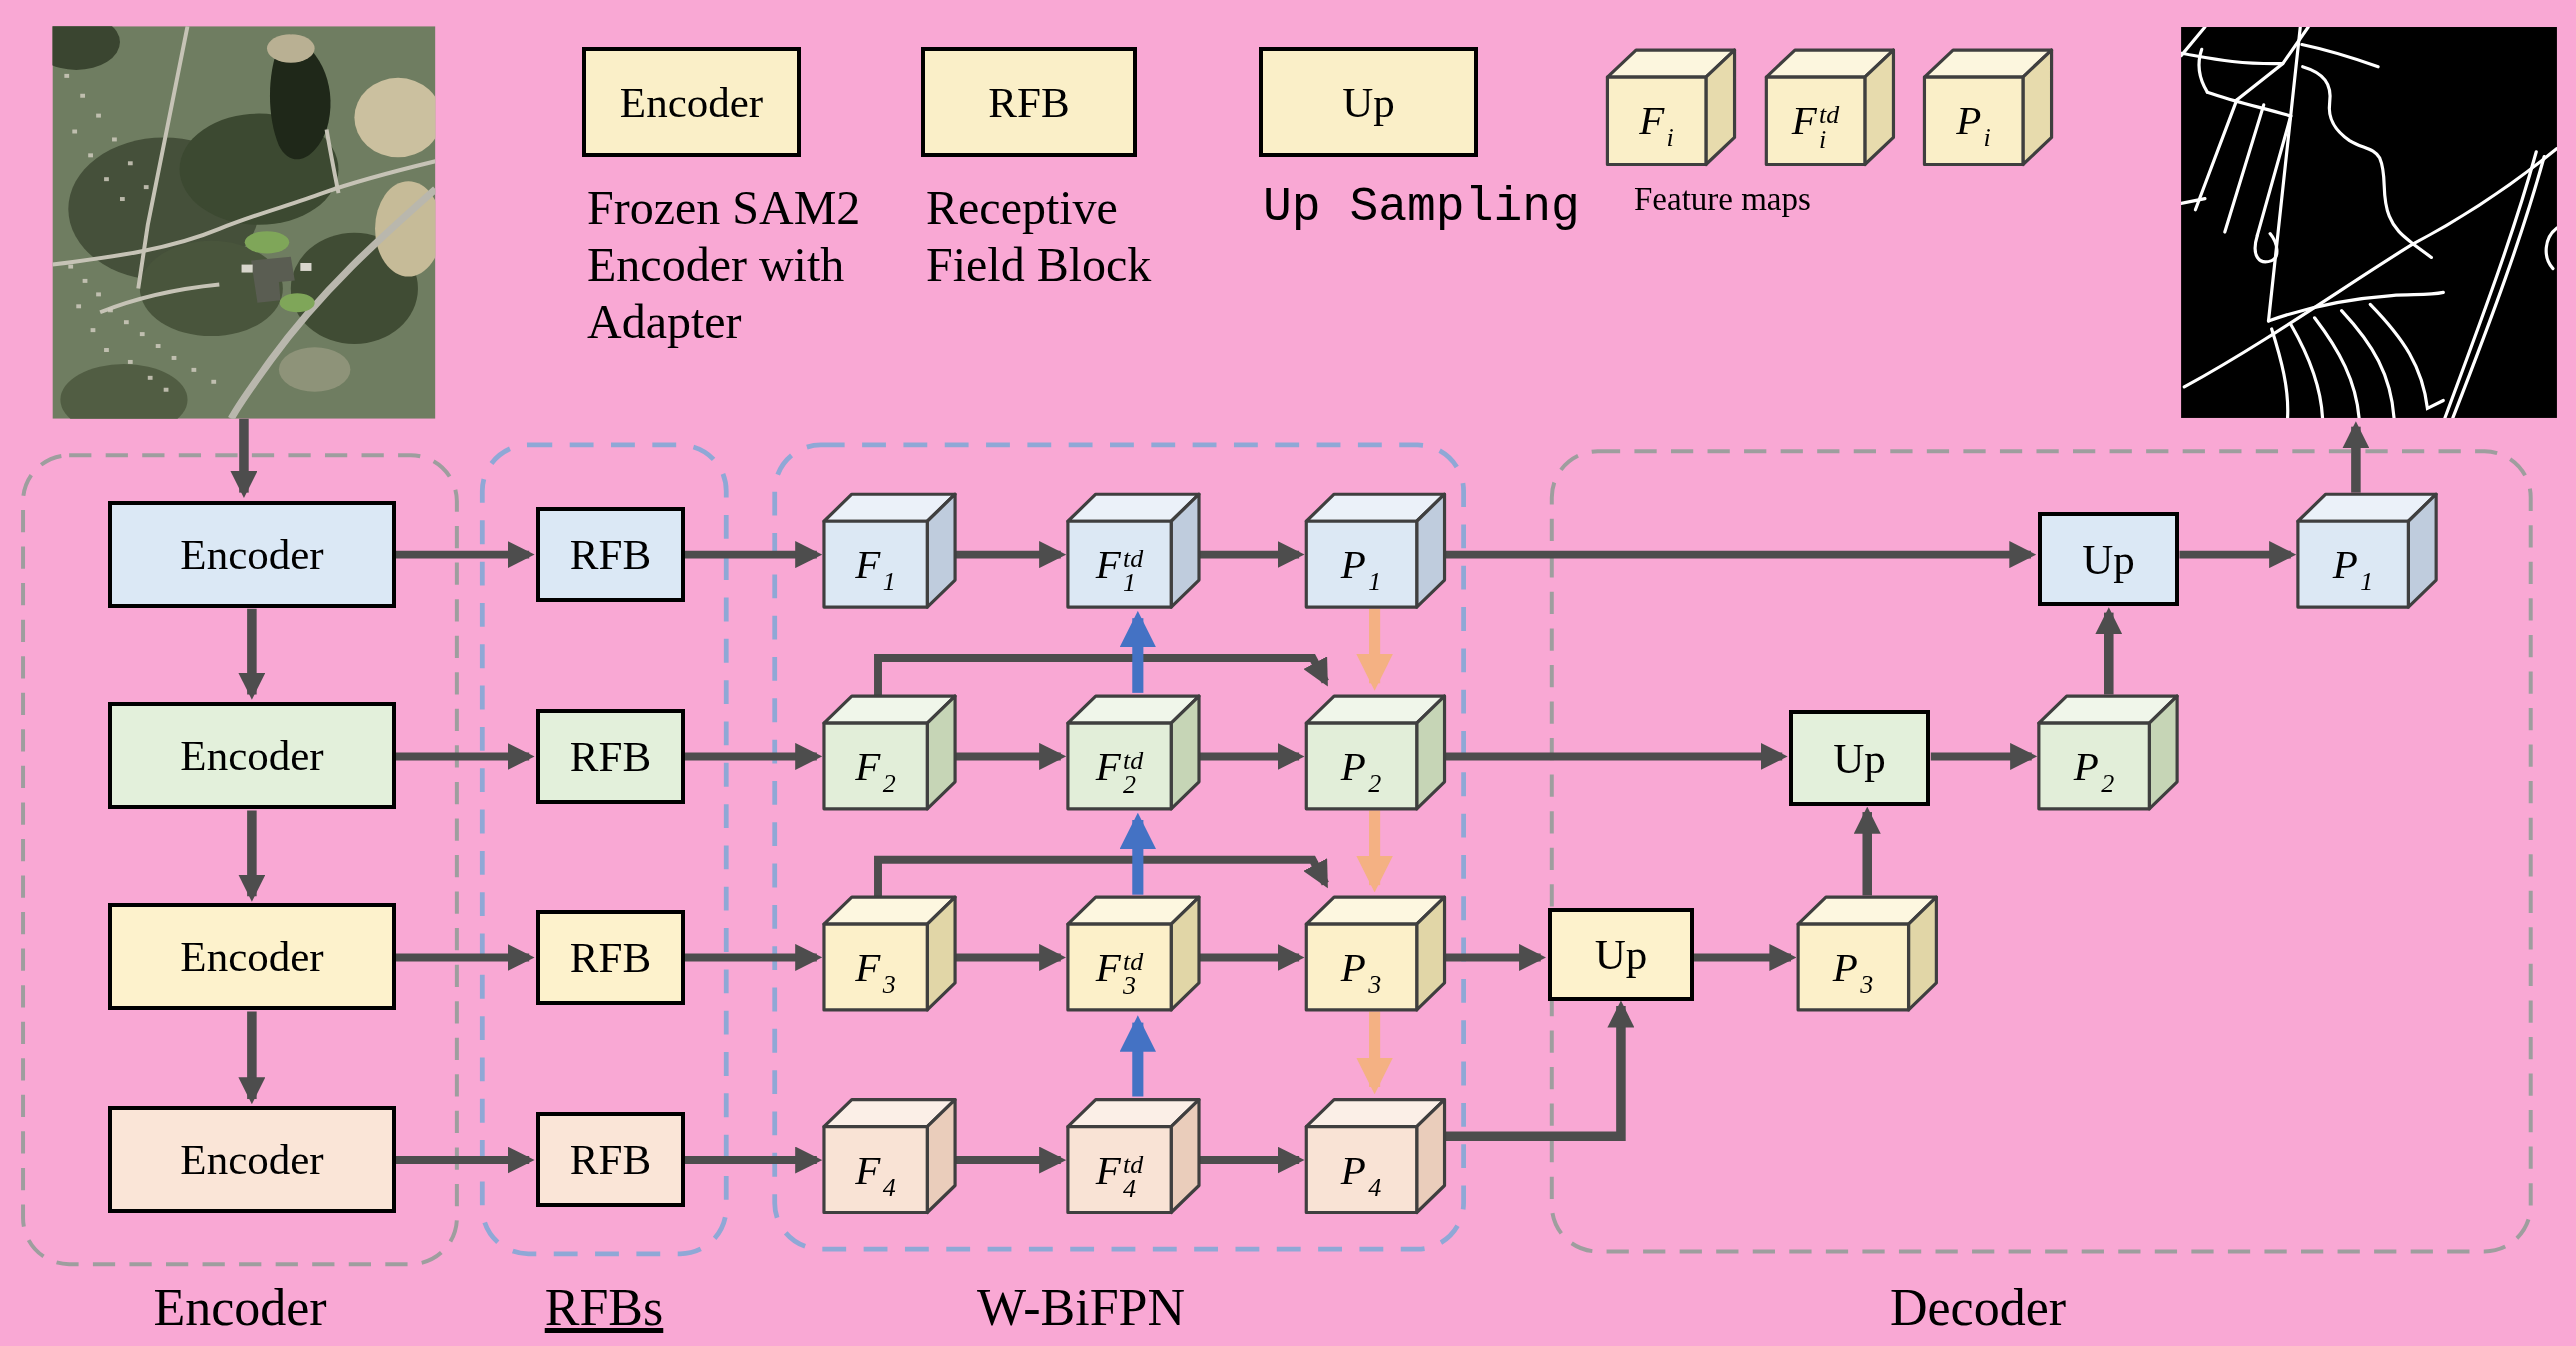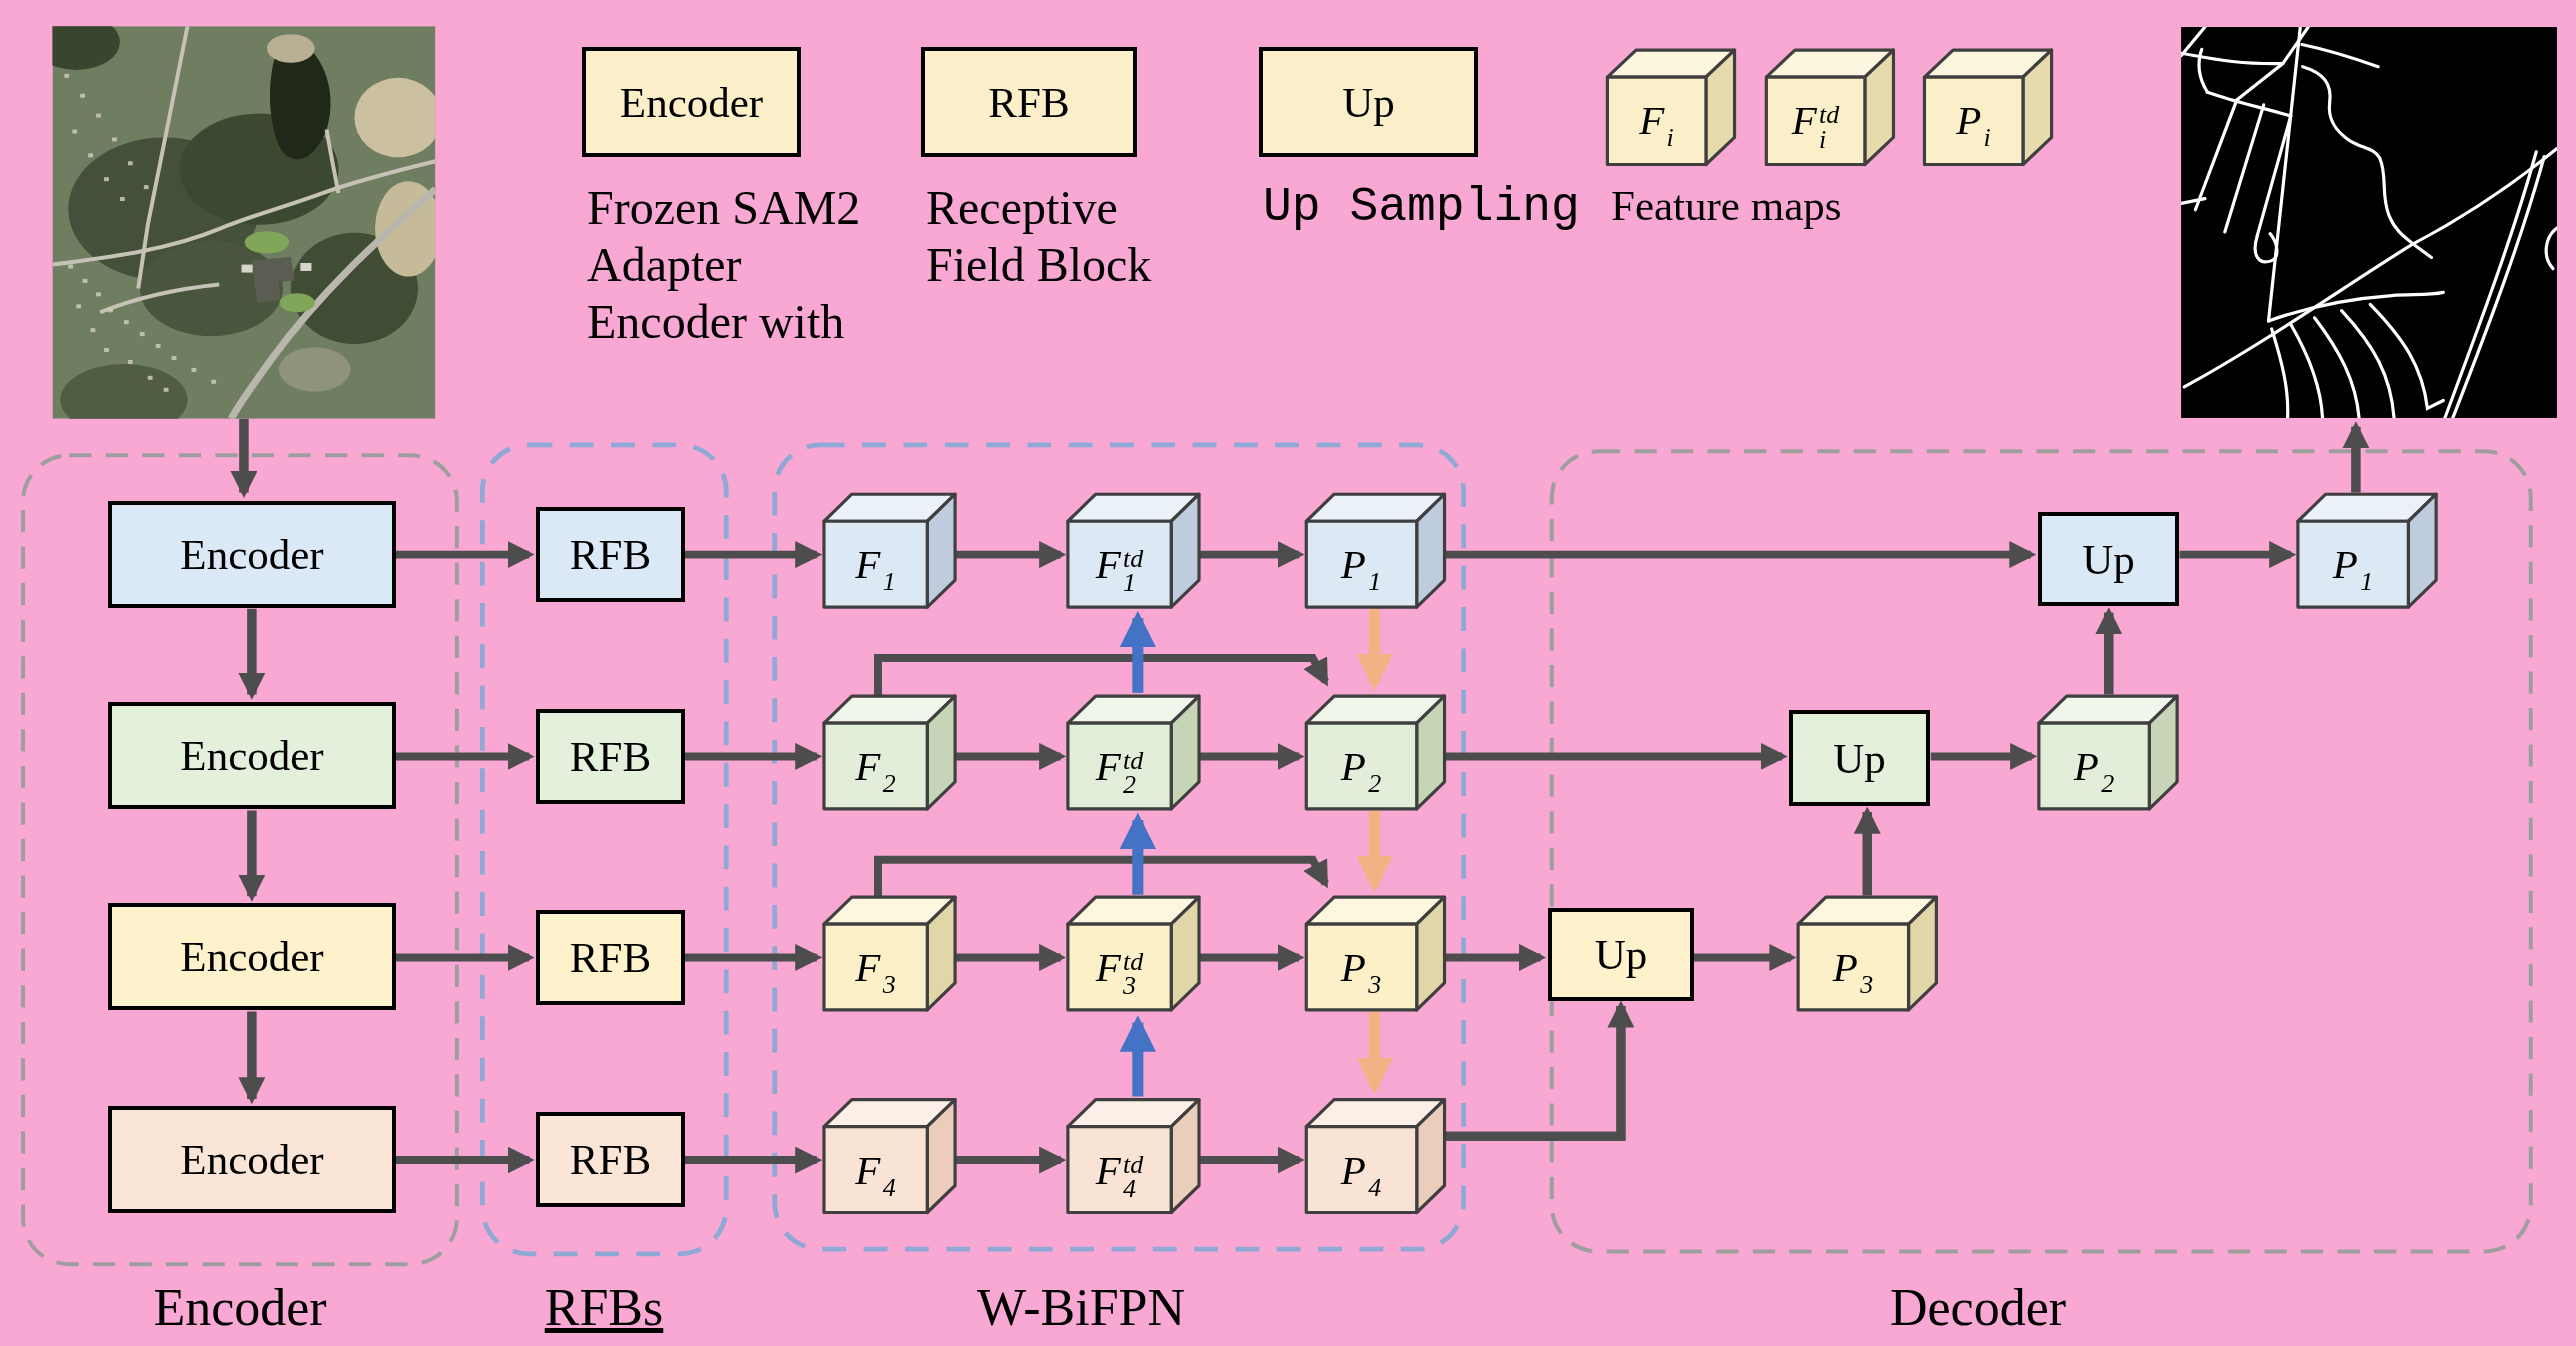--- a/index.html
+++ b/index.html
@@ -4,21 +4,21 @@
 <style>
   html,body{margin:0;padding:0;background:#fff;}
   #canvas{position:relative;width:2576px;height:1346px;background:#f9a8d4;overflow:hidden;
           font-family:"Liberation Serif",serif;color:#000;}
   #diagram-svg{position:absolute;left:0;top:0;}
   .nodebox{position:absolute;box-sizing:border-box;border:4px solid #000;
            display:flex;align-items:center;justify-content:center;
            font-size:43px;font-family:"Liberation Serif",serif;background:#fff;}
   .legendbox{border-width:4.8px;}
   .desc{position:absolute;font-size:48px;line-height:57px;white-space:nowrap;}
-  .caption{position:absolute;font-size:43px;white-space:nowrap;}
+  .caption{position:absolute;font-size:33px;white-space:nowrap;margin-left:23px;}
   .seclabel{position:absolute;transform:translateX(-50%);font-size:52px;white-space:nowrap;}
   .cubelabel{position:absolute;display:flex;align-items:center;justify-content:center;
              font-style:italic;pointer-events:none;}
   .cl-base{font-size:41px;line-height:1;}
   .cl-scripts{display:inline-flex;flex-direction:column;justify-content:space-between;
               height:49px;font-size:26px;line-height:1;margin-left:2.4px;transform:translateY(5.6px);}
   .cl-sup{min-height:0;}
   .cl-sub{min-height:0;}
 </style>
 </head>
@@ -291,22 +291,22 @@
 </div>
 <div class="nodebox legendbox" style="left: 921px; top: 47px; width: 216px; height: 110px; background-color: rgb(250, 239, 200);">
   <span>RFB</span>
 </div>
 <div class="nodebox legendbox" style="left: 1259px; top: 47px; width: 219px; height: 110px; background-color: rgb(250, 239, 200);">
   <span>Up</span>
 </div>
 
 <div class="desc" style="left:587px;top:179px;">
   <div>Frozen SAM2</div>
+  <div>Encoder with</div>
   <div>Adapter</div>
-  <div>Encoder with</div>
 </div>
 <div class="desc" style="left:926px;top:179px;">
   <div>Receptive</div>
   <div>Field Block</div>
 </div>
 <div class="desc" style="left:1263px;top:179px;font-family:Liberation Mono, monospace;">
   <div>Up Sampling</div>
 </div>
 <div class="caption" style="left:1611px;top:181px;">Feature maps</div>
 

